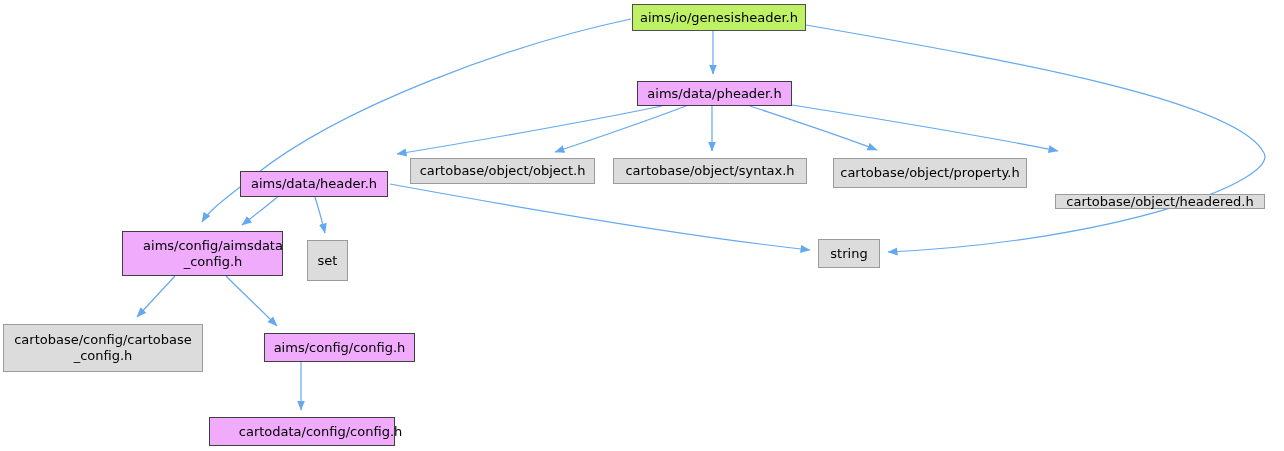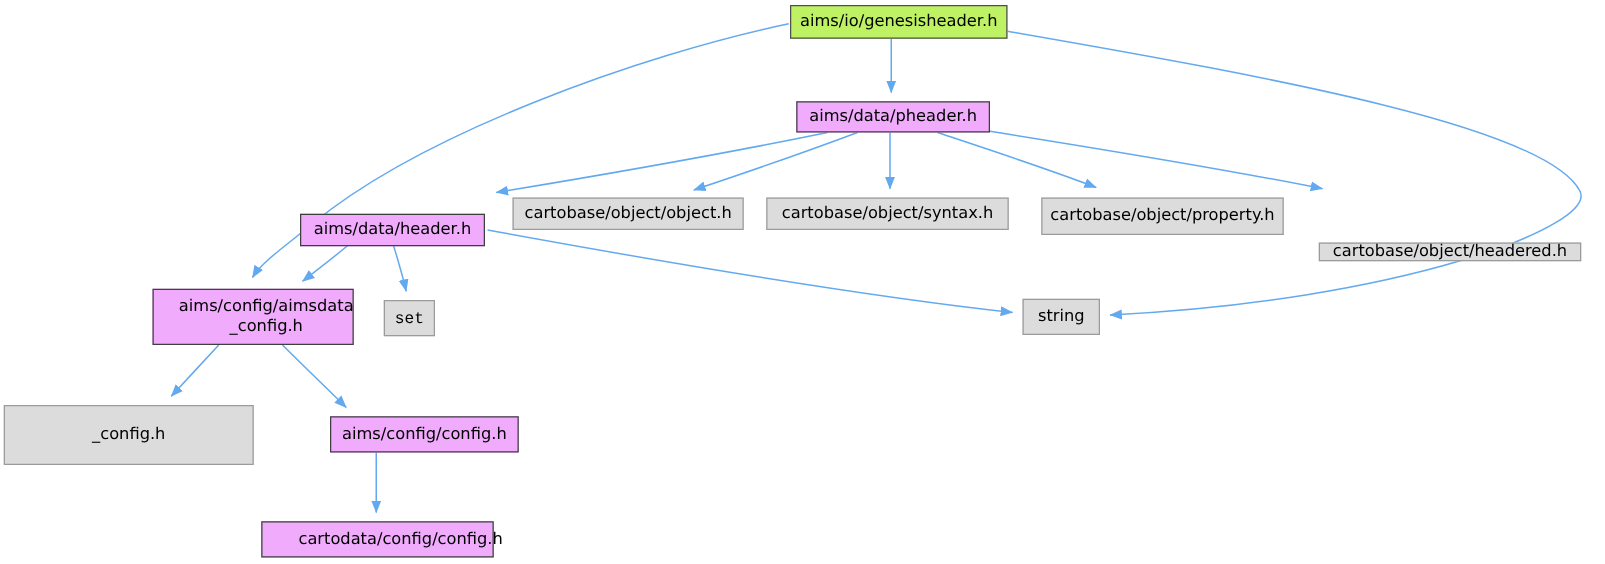--- a/index.html
+++ b/index.html
@@ -96,27 +96,28 @@
       <div class="node gray" style="left: 833px; top: 158px; width: 194px; height: 30px;">
         <div>cartobase/object/property.h</div>
       </div>
       <div class="node gray" style="left: 1055px; top: 158px; width: 210px; height: 15px; margin-top: 36px;">
         <div>cartobase/object/headered.h</div>
       </div>
       <div class="node plain" style="left: 122px; top: 231px; width: 161px; height: 45px; padding-left: 21px;">
         <div>aims/config/aimsdata</div>
         <div>_config.h</div>
       </div>
-      <div class="node gray" style="left: 307px; top: 240px; width: 41px; height: 29px; font-family: Liberation Mono, monospace;">
+      <div class="node gray" style="left: 307px; top: 240px; width: 41px; height: 41px;">
         <div>set</div>
       </div>
       <div class="node gray" style="left: 818px; top: 239px; width: 62px; height: 29px;">
         <div>string</div>
       </div>
       <div class="node gray" style="left: 3px; top: 324px; width: 200px; height: 48px;">
+        <div>cartobase/config/cartobase</div>
         <div>_config.h</div>
       </div>
       <div class="node plain" style="left: 224px; top: 333px; width: 151px; height: 29px; margin-left: 40px;">
         <div>aims/config/config.h</div>
       </div>
       <div class="node plain" style="left: 209px; top: 417px; width: 186px; height: 29px; padding-left: 37px;">
         <div>cartodata/config/config.h</div>
       </div>
     </div>
 </div>

